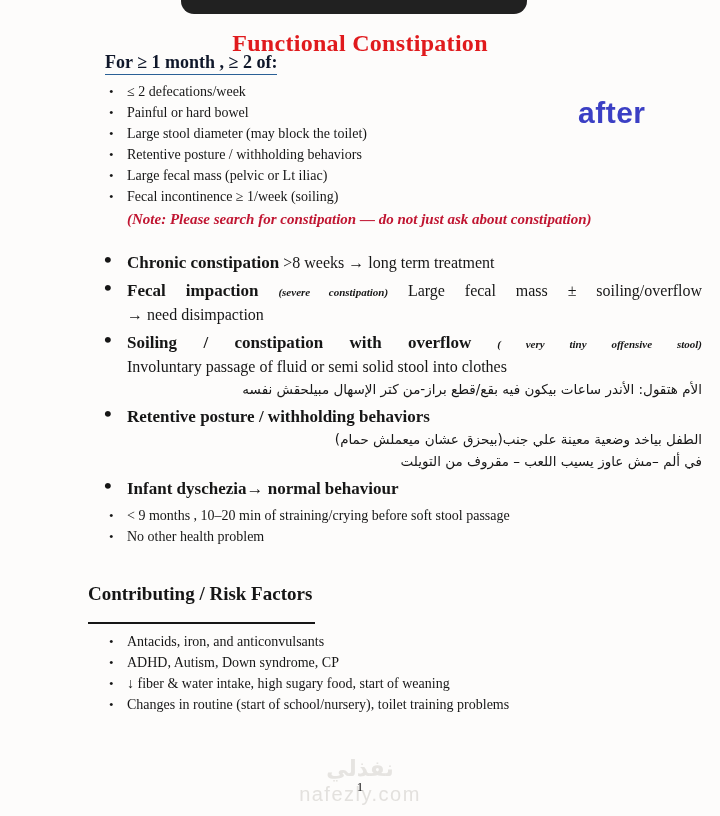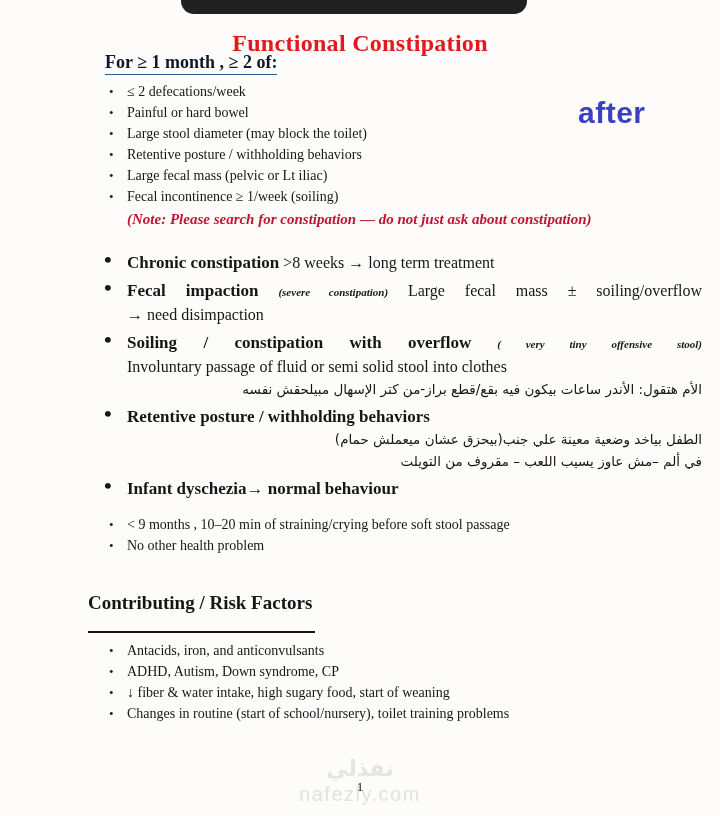--- a/index.html
+++ b/index.html
@@ -51,21 +51,21 @@
   }
   .term { font-weight:bold; font-size:17px; }
   .qual { font-weight:bold; font-style:italic; font-size:11px; }
   .jline { text-align:justify; text-align-last:justify; }
   .plainline { line-height:22px; }
   .ar {
     direction:rtl; text-align:right;
     font-family:"DejaVu Sans", sans-serif; font-size:13.5px; line-height:22px;
   }
 
-  .sub-small { margin-top:14px; }
+  .sub-small { margin-top:5px; }
 
   .h-risk { margin:12px 0 0 0; font-size:19px; font-weight:bold; }
   .h-risk .ul-span { display:inline-block; border-bottom:2px solid #161616; padding:0 3px 17px 0;margin-top:24px; }
   .risk-list { margin-top:7px; }
 
   .watermark { position:absolute; left:0; right:0; top:752px; text-align:center; z-index:0; }
   .wm-ar {
     font-family:"DejaVu Sans", sans-serif; font-weight:bold; font-size:22px;
     line-height:34px; color:#e6e4e1;
   }

